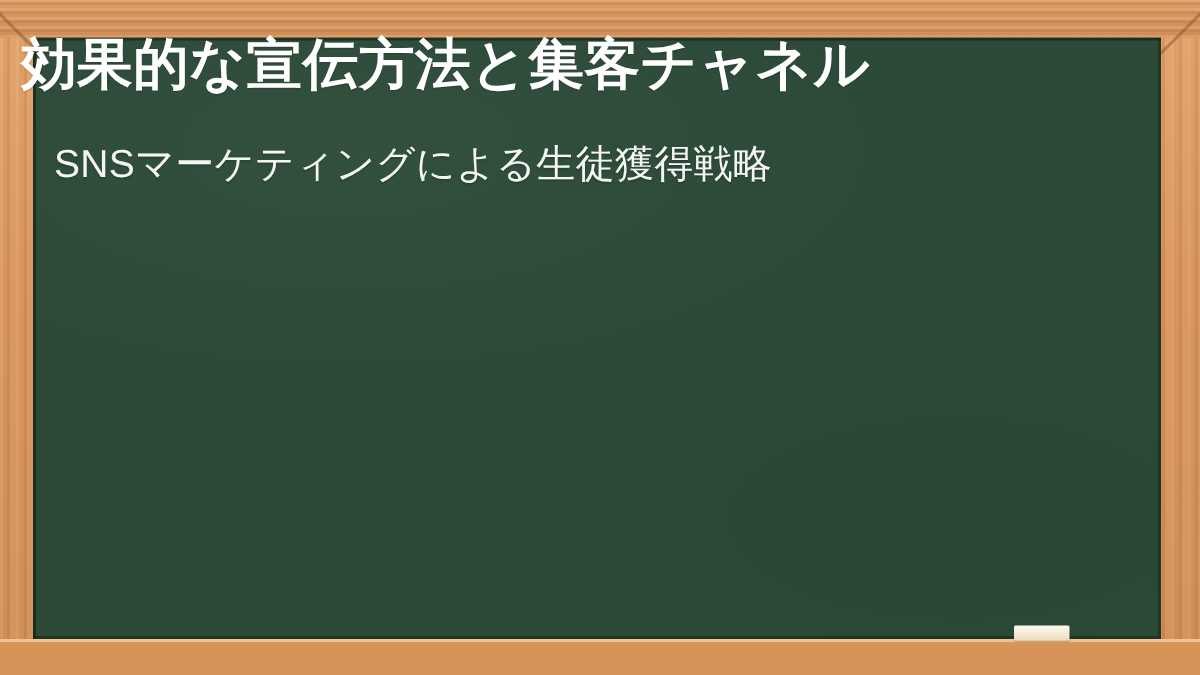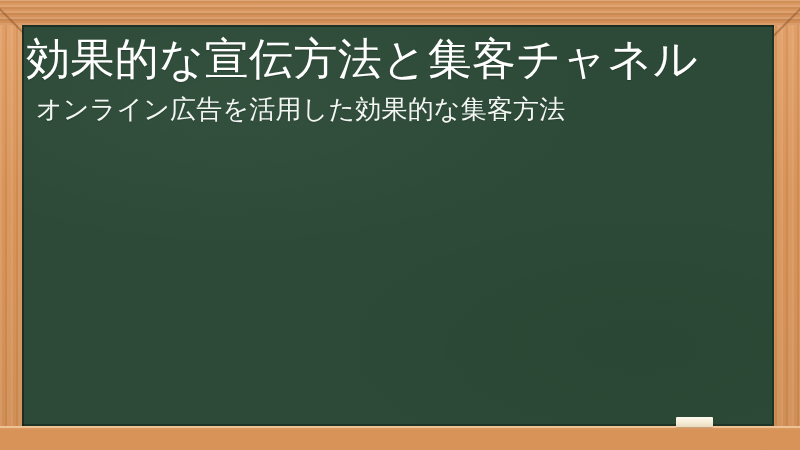--- a/index.html
+++ b/index.html
@@ -125,24 +125,24 @@
     left: 10px;
     top: 0;
     right: 10px;
     z-index: 2;
   }
 
   .slide-title {
     position: absolute;
     left: 0;
     top: 14px;
-    margin: 16px;
+    margin: 4px;
     color: #ffffff;
-    font-size: 44px;
-    font-weight: 400;
+    font-size: 37px;
+    font-weight: 700;
     letter-spacing: 0.4px;
     white-space: nowrap;
     text-shadow: 0 1px 1px rgba(0,0,0,0.18);
   }
 
   .bullet-list {
     position: absolute;
     left: 26px;
     top: 82px;
     margin: 0;
@@ -186,20 +186,20 @@
   <div class="board"></div>
 
   <div class="ledge"></div>
   <div class="ledge-top-line"></div>
 
   <div class="board-content">
 
     <h1 class="slide-title">効果的な宣伝方法と集客チャネル</h1>
 
     <ul class="bullet-list">
-      <li class="bullet-item">オンライン広告を活用した効果的な集客方法</li>
+      <li class="bullet-item">SNSマーケティングによる生徒獲得戦略</li>
     </ul>
 
   </div>
 
   <div class="chalk-stick"></div>
 
 </div>
 
 </body></html>

